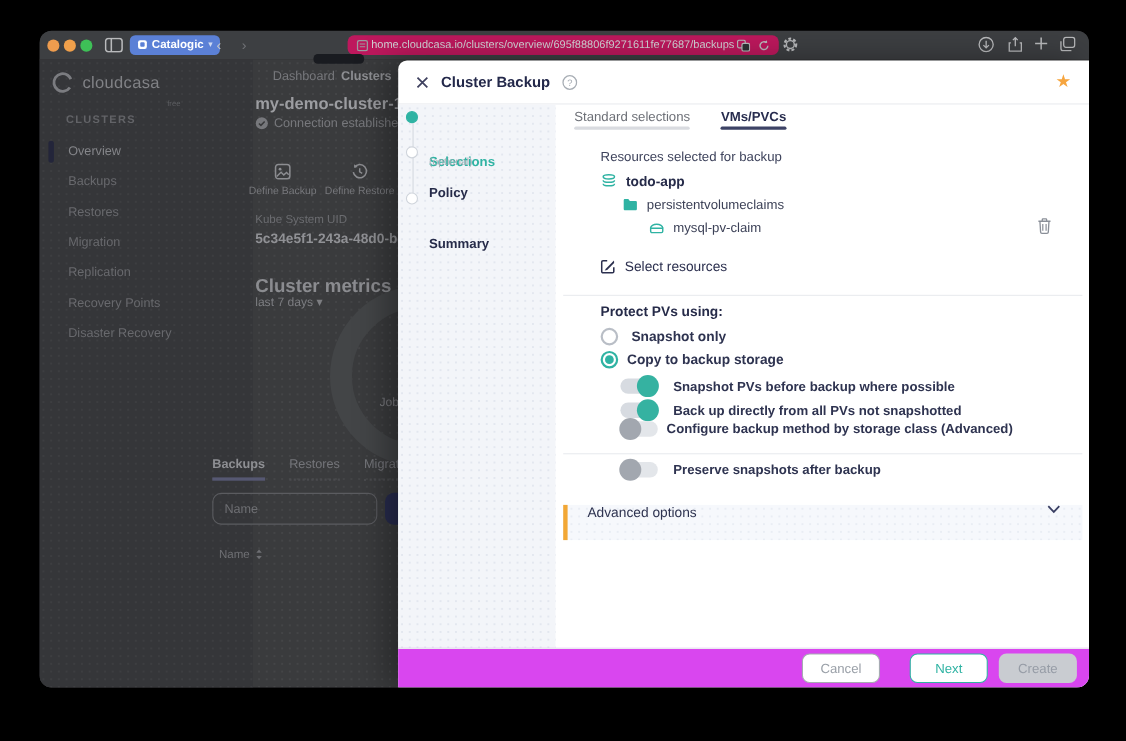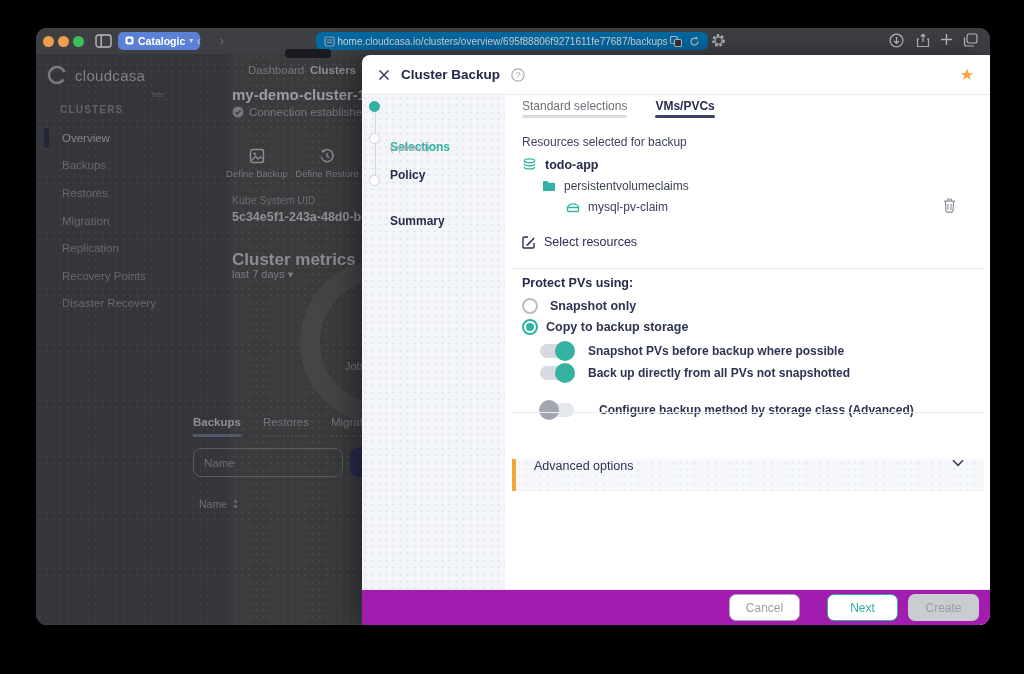--- a/index.html
+++ b/index.html
@@ -7,21 +7,21 @@
   .window{position:absolute;left:36px;top:28px;width:954px;height:597px;border-radius:11px;
     overflow:hidden;background:#3a3b3d;box-shadow:0 18px 60px rgba(0,0,0,.9);}
   
   .toolbar{position:absolute;left:0;top:0;right:0;height:26px;background:#3d3f42;border-bottom:1px solid #2c2d30;}
   .tl{position:absolute;top:7.5px;width:11px;height:11px;border-radius:50%;}
   .sidebar-toggle{position:absolute;left:59px;top:6px;}
   .profile-pill{position:absolute;left:82px;top:3.5px;height:18px;background:#5b80d6;border-radius:5px;
     display:flex;align-items:center;gap:4px;padding:0 7px;color:#fff;font-size:10.5px;font-weight:bold;}
   .profile-pill .chev{font-size:8px;color:#cfd9f2;}
   .navbtn{position:absolute;top:4px;font-size:13px;line-height:18px;color:#c6c7c9;width:16px;text-align:center;}
-  .urlbar{position:absolute;left:280px;top:4px;width:392px;height:18px;background:#0369a1;border-radius:6px;
+  .urlbar{position:absolute;left:280px;top:4px;width:392px;height:18px;background:#be185d;border-radius:6px;
     display:flex;align-items:center;padding:0 8px;box-sizing:border-box;}
   .urltext{flex:1;text-align:center;font-size:10px;color:#d2d3d6;white-space:nowrap;overflow:hidden;}
   .tool-icon{position:absolute;top:5px;}
   
   .page{position:absolute;left:0;top:26px;right:0;bottom:0;background:#3a3b3d;
     background-image:radial-gradient(rgba(255,255,255,0.05) 1px,transparent 1.3px);background-size:7px 7px;}
   .bg-sidebar{position:absolute;left:0;top:0;width:194px;bottom:0;background:#353639;
     background-image:radial-gradient(rgba(255,255,255,0.04) 1px,transparent 1.3px);background-size:7px 7px;}
   .logo-row{position:absolute;left:10px;top:10px;display:flex;align-items:center;gap:7px;}
   .logo-text{font-size:15px;color:#818286;letter-spacing:.3px;}
@@ -63,42 +63,42 @@
   .step-dot.active{background:#2fb3a3;border-color:#2fb3a3;}
   .step-label{position:absolute;left:28px;font-size:12px;font-weight:bold;color:#262b49;margin-top:40px;}
   .step-label.active{color:#2fb3a3;}
   .step-sub{position:absolute;left:28px;font-size:9.5px;color:#a9adb6;}
   .content{position:absolute;left:150px;top:0;right:6px;bottom:0;}
   .m-tabs{position:absolute;left:10px;top:4px;display:flex;gap:28px;}
   .m-tab{font-size:12px;color:#6d7077;padding-bottom:5px;position:relative;}
   .m-tab .bar{position:absolute;left:0;right:0;bottom:0;height:3px;border-radius:2px;background:#d9dbe0;}
   .m-tab.active{font-weight:bold;color:#272c4e;}
   .m-tab.active .bar{background:#3d4366;}
-  .crow{position:absolute;display:flex;align-items:center;gap:8px;white-space:nowrap;}
+  .crow{position:absolute;display:flex;align-items:center;gap:8px;white-space:nowrap;margin-left:24px;}
   .txt-label{font-size:12px;color:#3e435c;}
   .tree-bold{font-size:12.5px;font-weight:bold;color:#262b49;}
   .tree-txt{font-size:12px;color:#3c4157;}
   .divider{position:absolute;left:0;right:0;height:0;border-top:1px solid #e9ebef;}
   .bold-navy{font-size:12.5px;font-weight:bold;color:#262b49;}
   .radio{width:16px;height:16px;border-radius:50%;box-sizing:border-box;border:2px solid #b9bec6;background:#fff;position:relative;flex:0 0 auto;}
   .radio.sel{border-color:#2fb3a3;}
   .radio.sel::before{content:"";position:absolute;left:2px;top:2px;width:8px;height:8px;border-radius:50%;background:#2fb3a3;}
   .opt-label{font-size:12.5px;font-weight:bold;color:#2e3350;}
   .toggle{width:34px;height:14px;border-radius:7px;background:#d7dbe1;position:relative;flex:0 0 auto;}
   .toggle .knob{position:absolute;top:-3px;width:20px;height:20px;border-radius:50%;}
   .toggle.on .knob{right:-1px;background:#35b2a1;}
   .toggle.off{background:#e3e6ea;}
   .toggle.off .knob{left:-1px;background:#a2a7af;}
   .tg-label{font-size:12px;font-weight:bold;color:#2e3350;}
   .adv-bar{position:absolute;left:0;right:0;top:364px;height:32px;background:#f6f8fc;
     background-image:radial-gradient(#e9edf4 1px,transparent 1.3px);background-size:7px 7px;
     border-left:4px solid #f2a735;display:flex;align-items:flex-start;box-sizing:border-box;}
   .adv-label{margin-left:18px;font-size:12.5px;color:#2e3350;}
   .adv-chev{margin-left:auto;margin-right:20px;}
-  .m-footer{position:absolute;left:0;bottom:0;right:0;height:36px;border-top:1px solid #e9ebef;background:#a21caf;
+  .m-footer{position:absolute;left:0;bottom:0;right:0;height:36px;border-top:1px solid #e9ebef;background:#d946ef;
     display:flex;align-items:center;justify-content:flex-end;padding-right:11px;box-sizing:border-box;}
   .btn{height:27px;width:71px;border-radius:7px;font-size:12px;font-family:inherit;box-sizing:border-box;
     display:flex;align-items:center;justify-content:center;background:#fff;}
   .btn-cancel{border:1.5px solid #a6abb2;color:#9aa0a8;margin-right:27px;}
   .btn-next{border:1.5px solid #2fb3a3;color:#2fb3a3;margin-right:10px;}
   .btn-create{border:none;background:#c9ccd1;color:#969ca6;}
 </style>
 </head>
 <body>
 
@@ -353,29 +353,35 @@
                 <span class="knob"></span>
               </span>
             <span class="tg-label">Snapshot PVs before backup where possible</span>
           </div>
           <div class="crow" style="left:28px;top:271px;gap:14px;">
             <span class="toggle on">
                 <span class="knob"></span>
               </span>
             <span class="tg-label">Back up directly from all PVs not snapshotted</span>
           </div>
-          <div class="crow" style="left:28px;top:308px;gap:25px;">
+          <div class="crow" style="left:28px;top:288px;gap:8px;">
             <span class="toggle off">
                 <span class="knob"></span>
               </span>
             <span class="tg-label">Configure backup method by storage class (Advanced)</span>
           </div>
 
           <div class="divider" style="top:317px;"></div>
 
+          <div class="crow" style="left:28px;top:325px;gap:14px;">
+            <span class="toggle off">
+                <span class="knob"></span>
+              </span>
+            <span class="tg-label">Preserve snapshots after backup</span>
+          </div>
 
           <div class="adv-bar">
             <span class="adv-label">Advanced options</span>
             <svg class="adv-chev" width="12" height="8" viewBox="0 0 12 8">
               <path d="M1 1.2 6 6.4 11 1.2" fill="none" stroke="#3a3f63" stroke-width="1.6"></path>
             </svg>
           </div>
         </div>
       </div>
 

